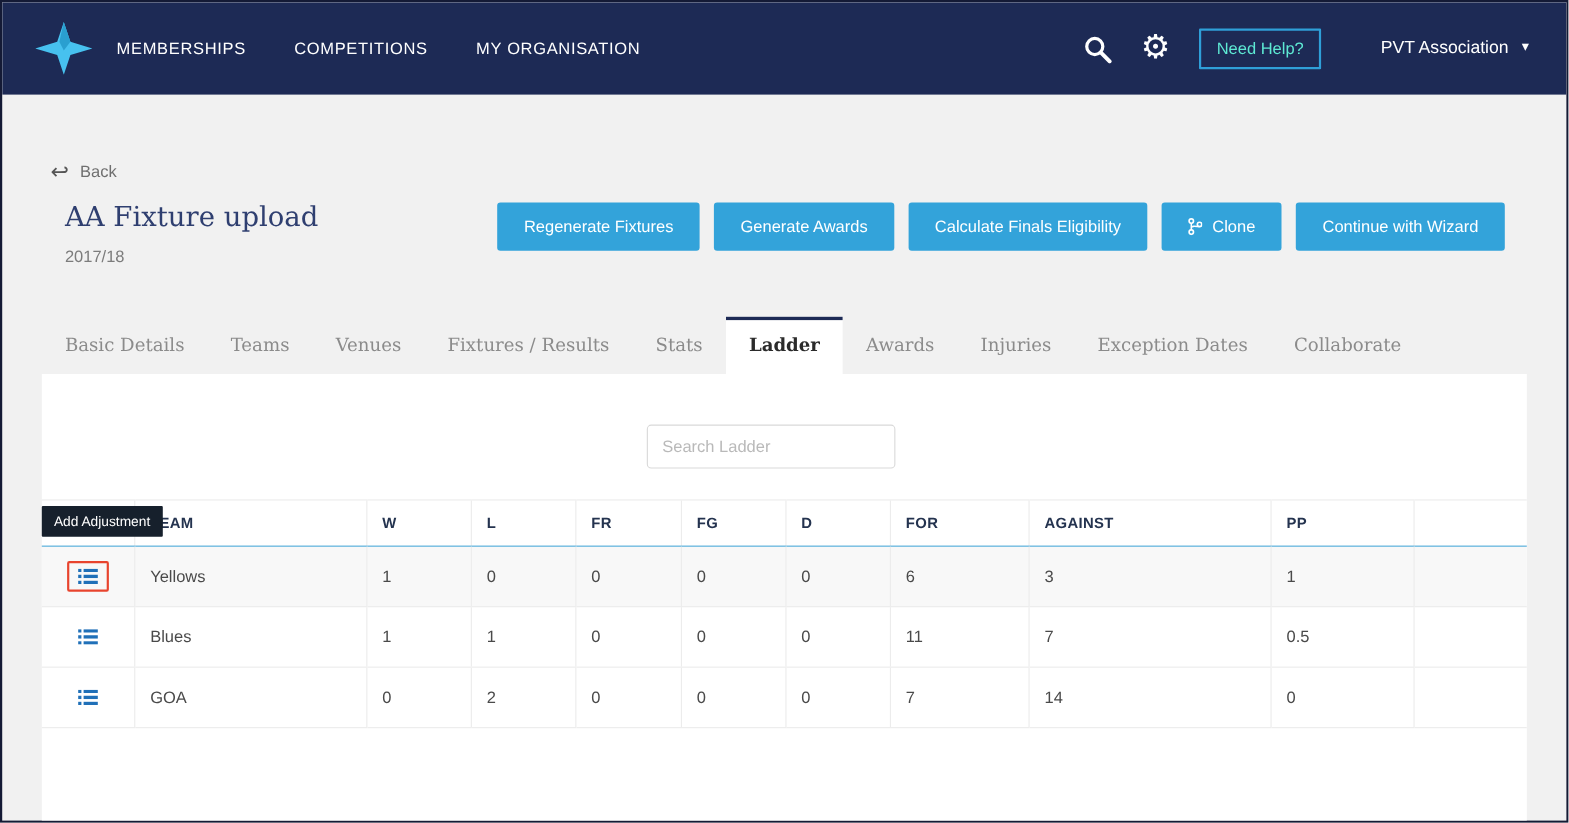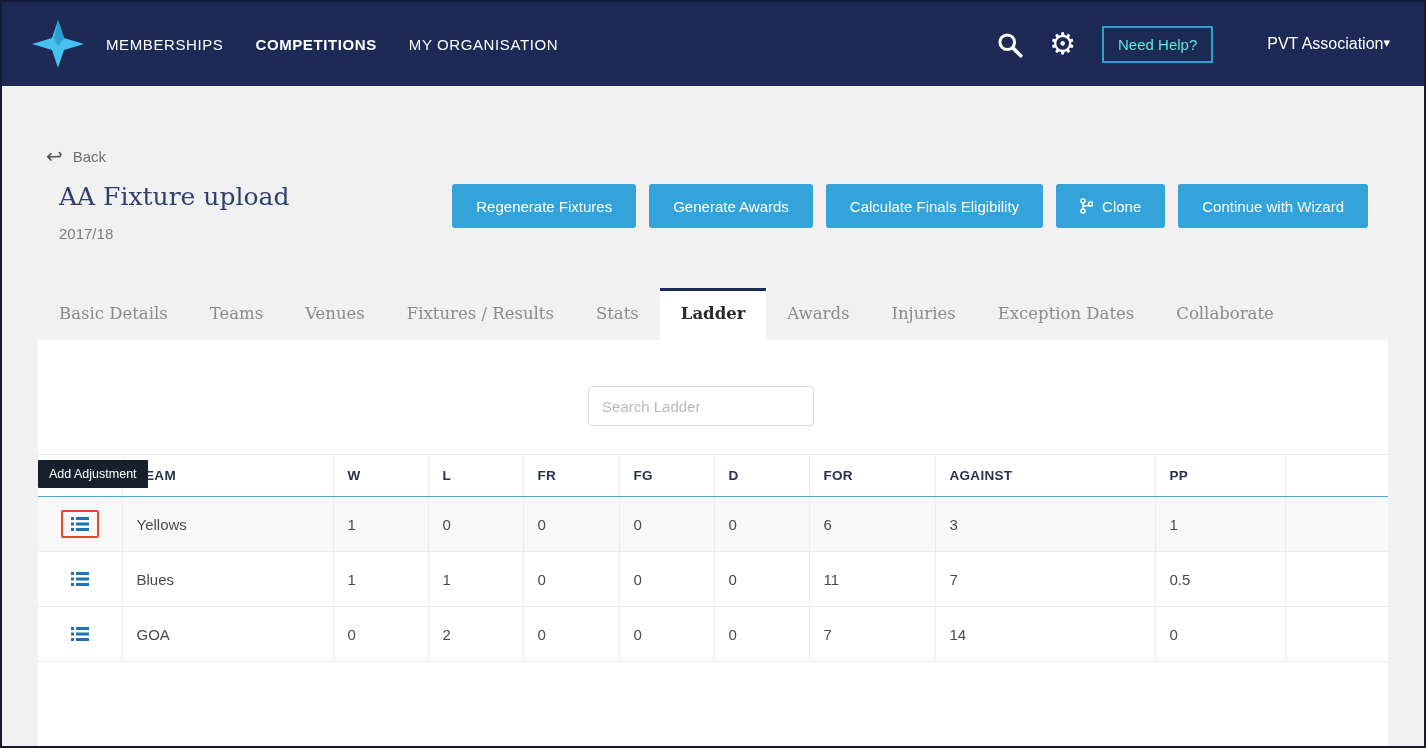--- a/index.html
+++ b/index.html
@@ -19,40 +19,40 @@
 
   
   .navbar {
     height:84px;
     background:#1d2a55;
     display:flex;
     align-items:center;
     padding:0 34px 0 28px;
   }
   .logo { width:56px; height:52px; display:flex; align-items:center; justify-content:center; cursor:pointer; margin-right:20px; }
-  .nav-items { display:flex; align-items:center; gap:32px;justify-content:center; }
+  .nav-items { display:flex; align-items:center; gap:44px;justify-content:center; }
   .nav-item {
     color:#ffffff; font-size:15px; letter-spacing:0.6px;
     text-decoration:none; cursor:pointer; font-weight:400;
   }
-  .nav-item.active { font-weight:700; }
+  .nav-item.active { font-weight:400; }
   .nav-right { margin-left:auto; display:flex; align-items:center; gap:26px; }
   .icon-btn { background:none; border:none; cursor:pointer; display:flex; align-items:center; color:#fff; }
   .gear-glyph { font-size:30px; color:#ffffff; line-height:1; font-family:"DejaVu Sans", sans-serif; }
   .help-btn {
     background:transparent;
     border:2px solid #2f9fd8;
     color:#5eead4;
     font-size:15px;
     padding:8px 14px;
     border-radius:1px;
     cursor:pointer;
     font-family:"Liberation Sans", sans-serif;
   }
-  .org-switcher { display:flex; color:#fff; font-size:16px; cursor:pointer; margin-left:28px; }
+  .org-switcher { display:flex; gap:12px; color:#fff; font-size:16px; cursor:pointer; margin-left:28px; }
   .org-caret { font-size:13px; color:#fff; font-family:"DejaVu Sans", sans-serif; }
 
   
   .back-link {
     margin:58px 0 0 44px;
     display:inline-flex; align-items:center; gap:10px;
     color:#6f6f6f; font-size:15px; cursor:pointer;
   }
   .back-arrow { font-size:20px; color:#555; font-family:"DejaVu Sans", sans-serif; }
 

